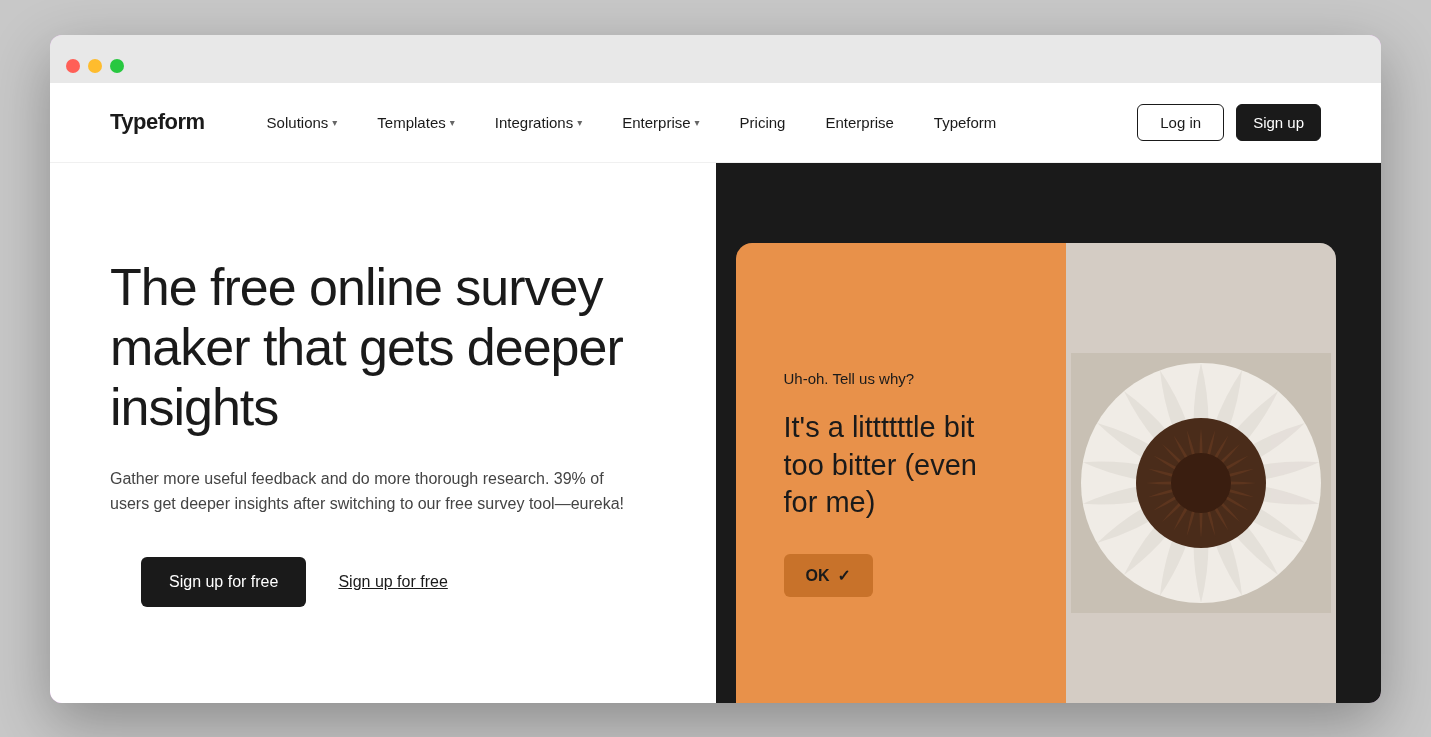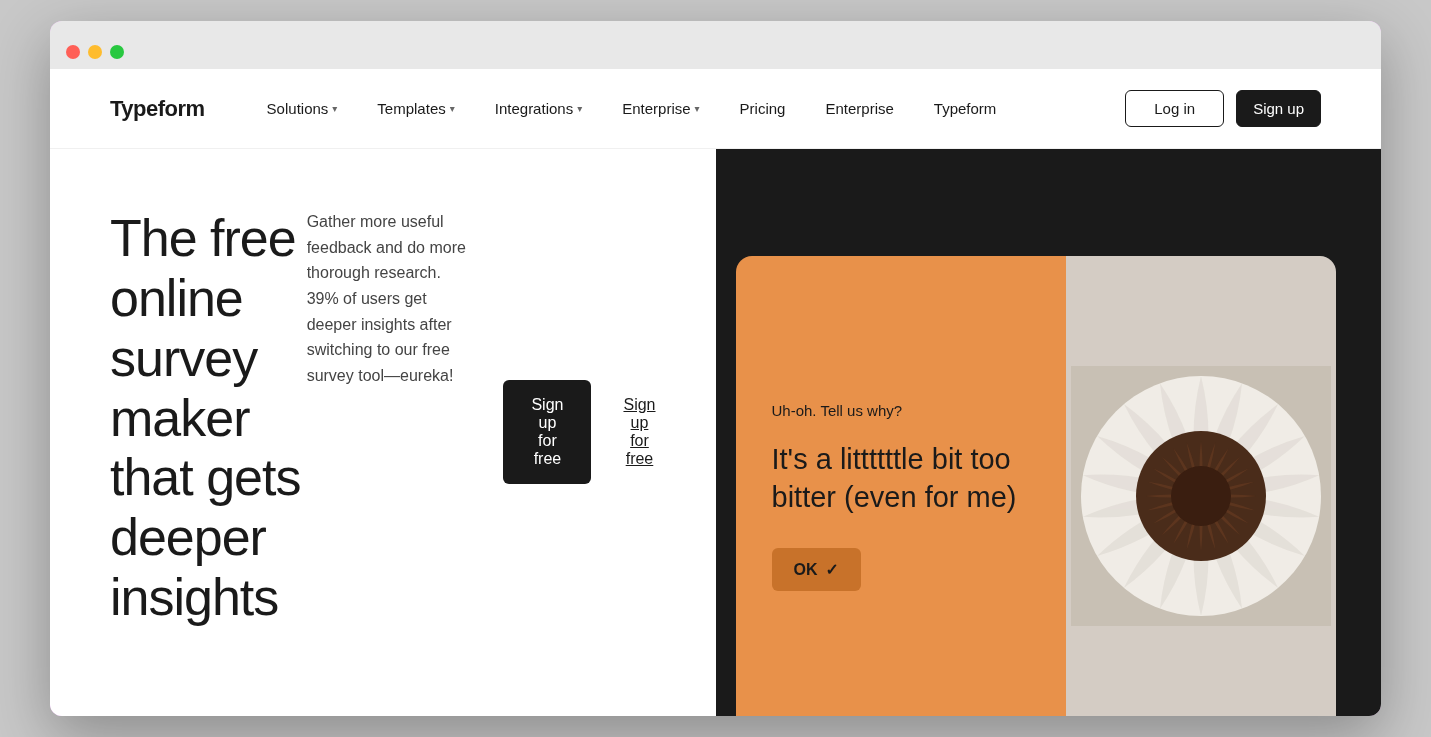--- a/index.html
+++ b/index.html
@@ -88,21 +88,21 @@
     }
 
     .nav-actions {
       display: flex;
       align-items: center;
       gap: 12px;
       margin-left: auto;
     }
 
     .btn-login {
-      padding: 9px 28px;
+      padding: 9px 22px;
       border: 1.5px solid #1a1a1a;
       border-radius: 6px;
       background: #fff;
       font-size: 15px;
       font-weight: 500;
       cursor: pointer;
       color: #1a1a1a;
     }
 
     .btn-signup {
@@ -121,21 +121,21 @@
       display: flex;
       align-items: stretch;
       min-height: 540px;
       overflow: hidden;
     }
 
     .hero-left {
       flex: 0 0 50%;
       padding: 60px 60px 60px 60px;
       display: flex;
-      flex-direction: row;
+      flex-direction: column;
       justify-content: center;
     }
 
     .hero-headline {
       font-size: 52px;
       font-weight: 400;
       line-height: 1.15;
       color: #1a1a1a;
       margin-bottom: 28px;
       letter-spacing: -1px;
@@ -192,21 +192,21 @@
       height: 480px;
       background: #1a1a1a;
       border-radius: 16px;
       overflow: hidden;
       display: flex;
     }
 
     .tablet-left-panel {
       flex: 0 0 55%;
       background: #E8914A;
-      padding: 40px 36px;
+      padding: 40px 48px;
       display: flex;
       flex-direction: column;
       justify-content: center;
       gap: 20px;
     }
 
     .survey-question {
       font-size: 15px;
       color: #1a1a1a;
       font-weight: 400;

